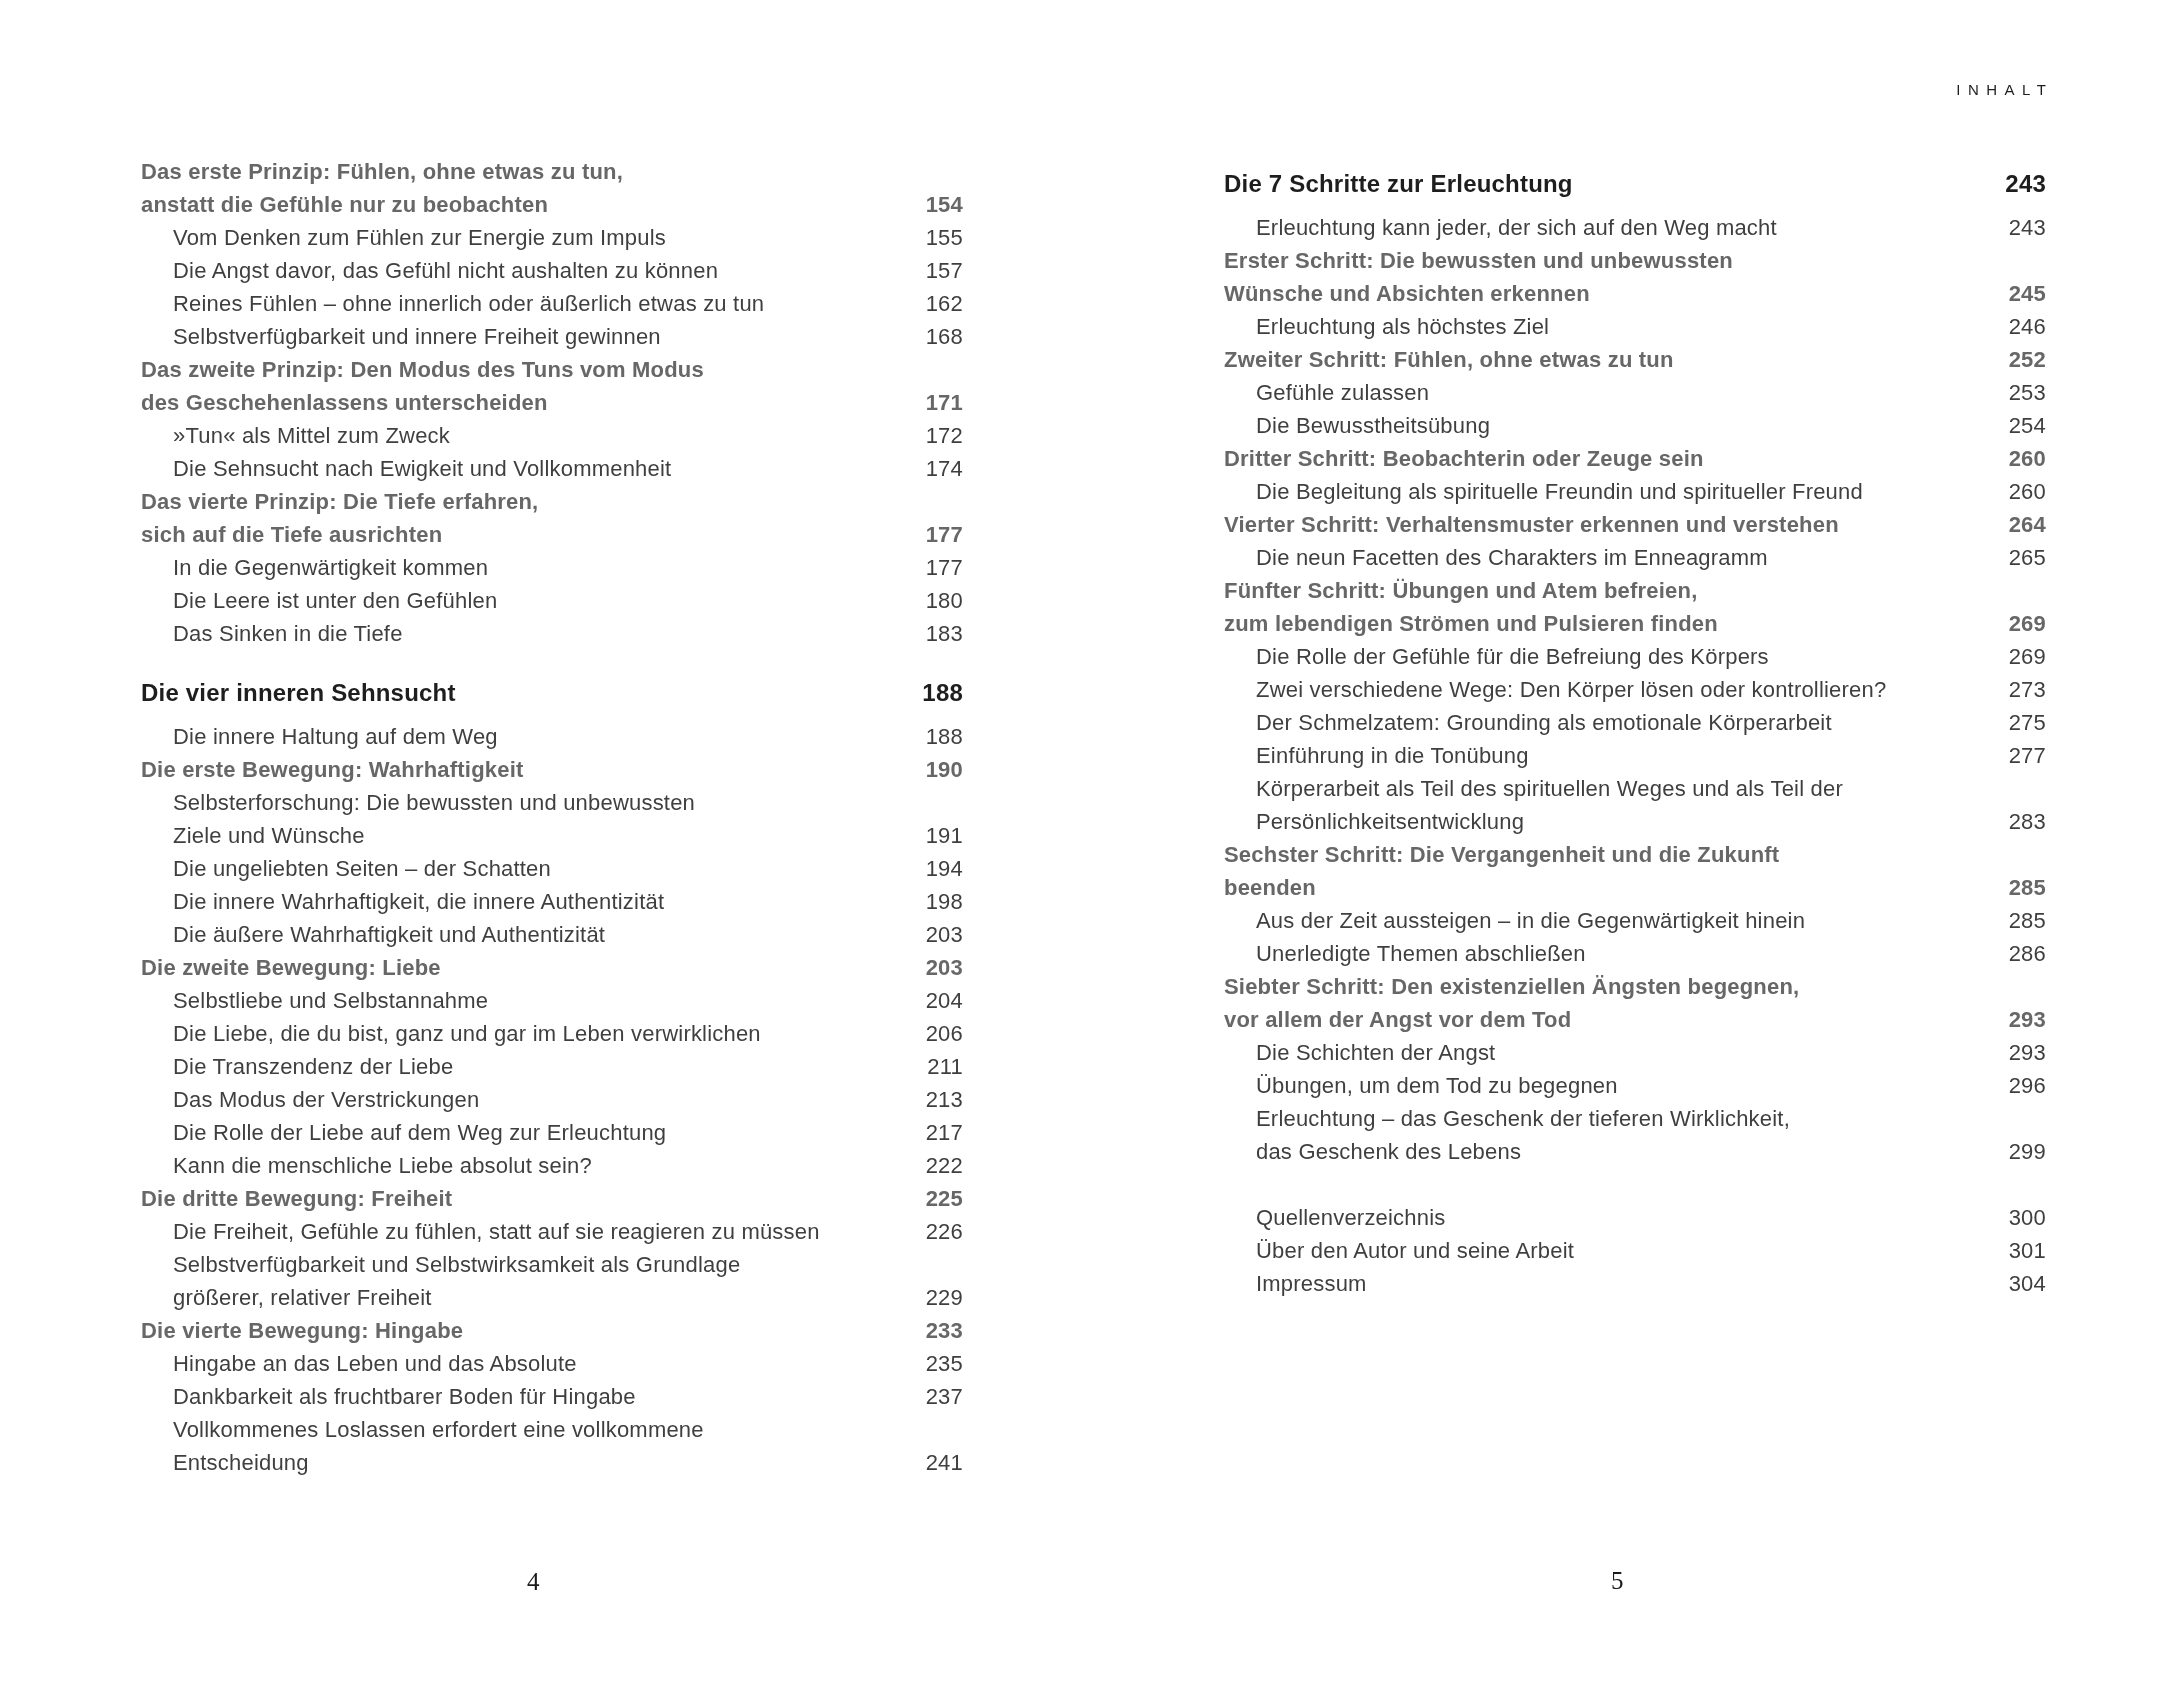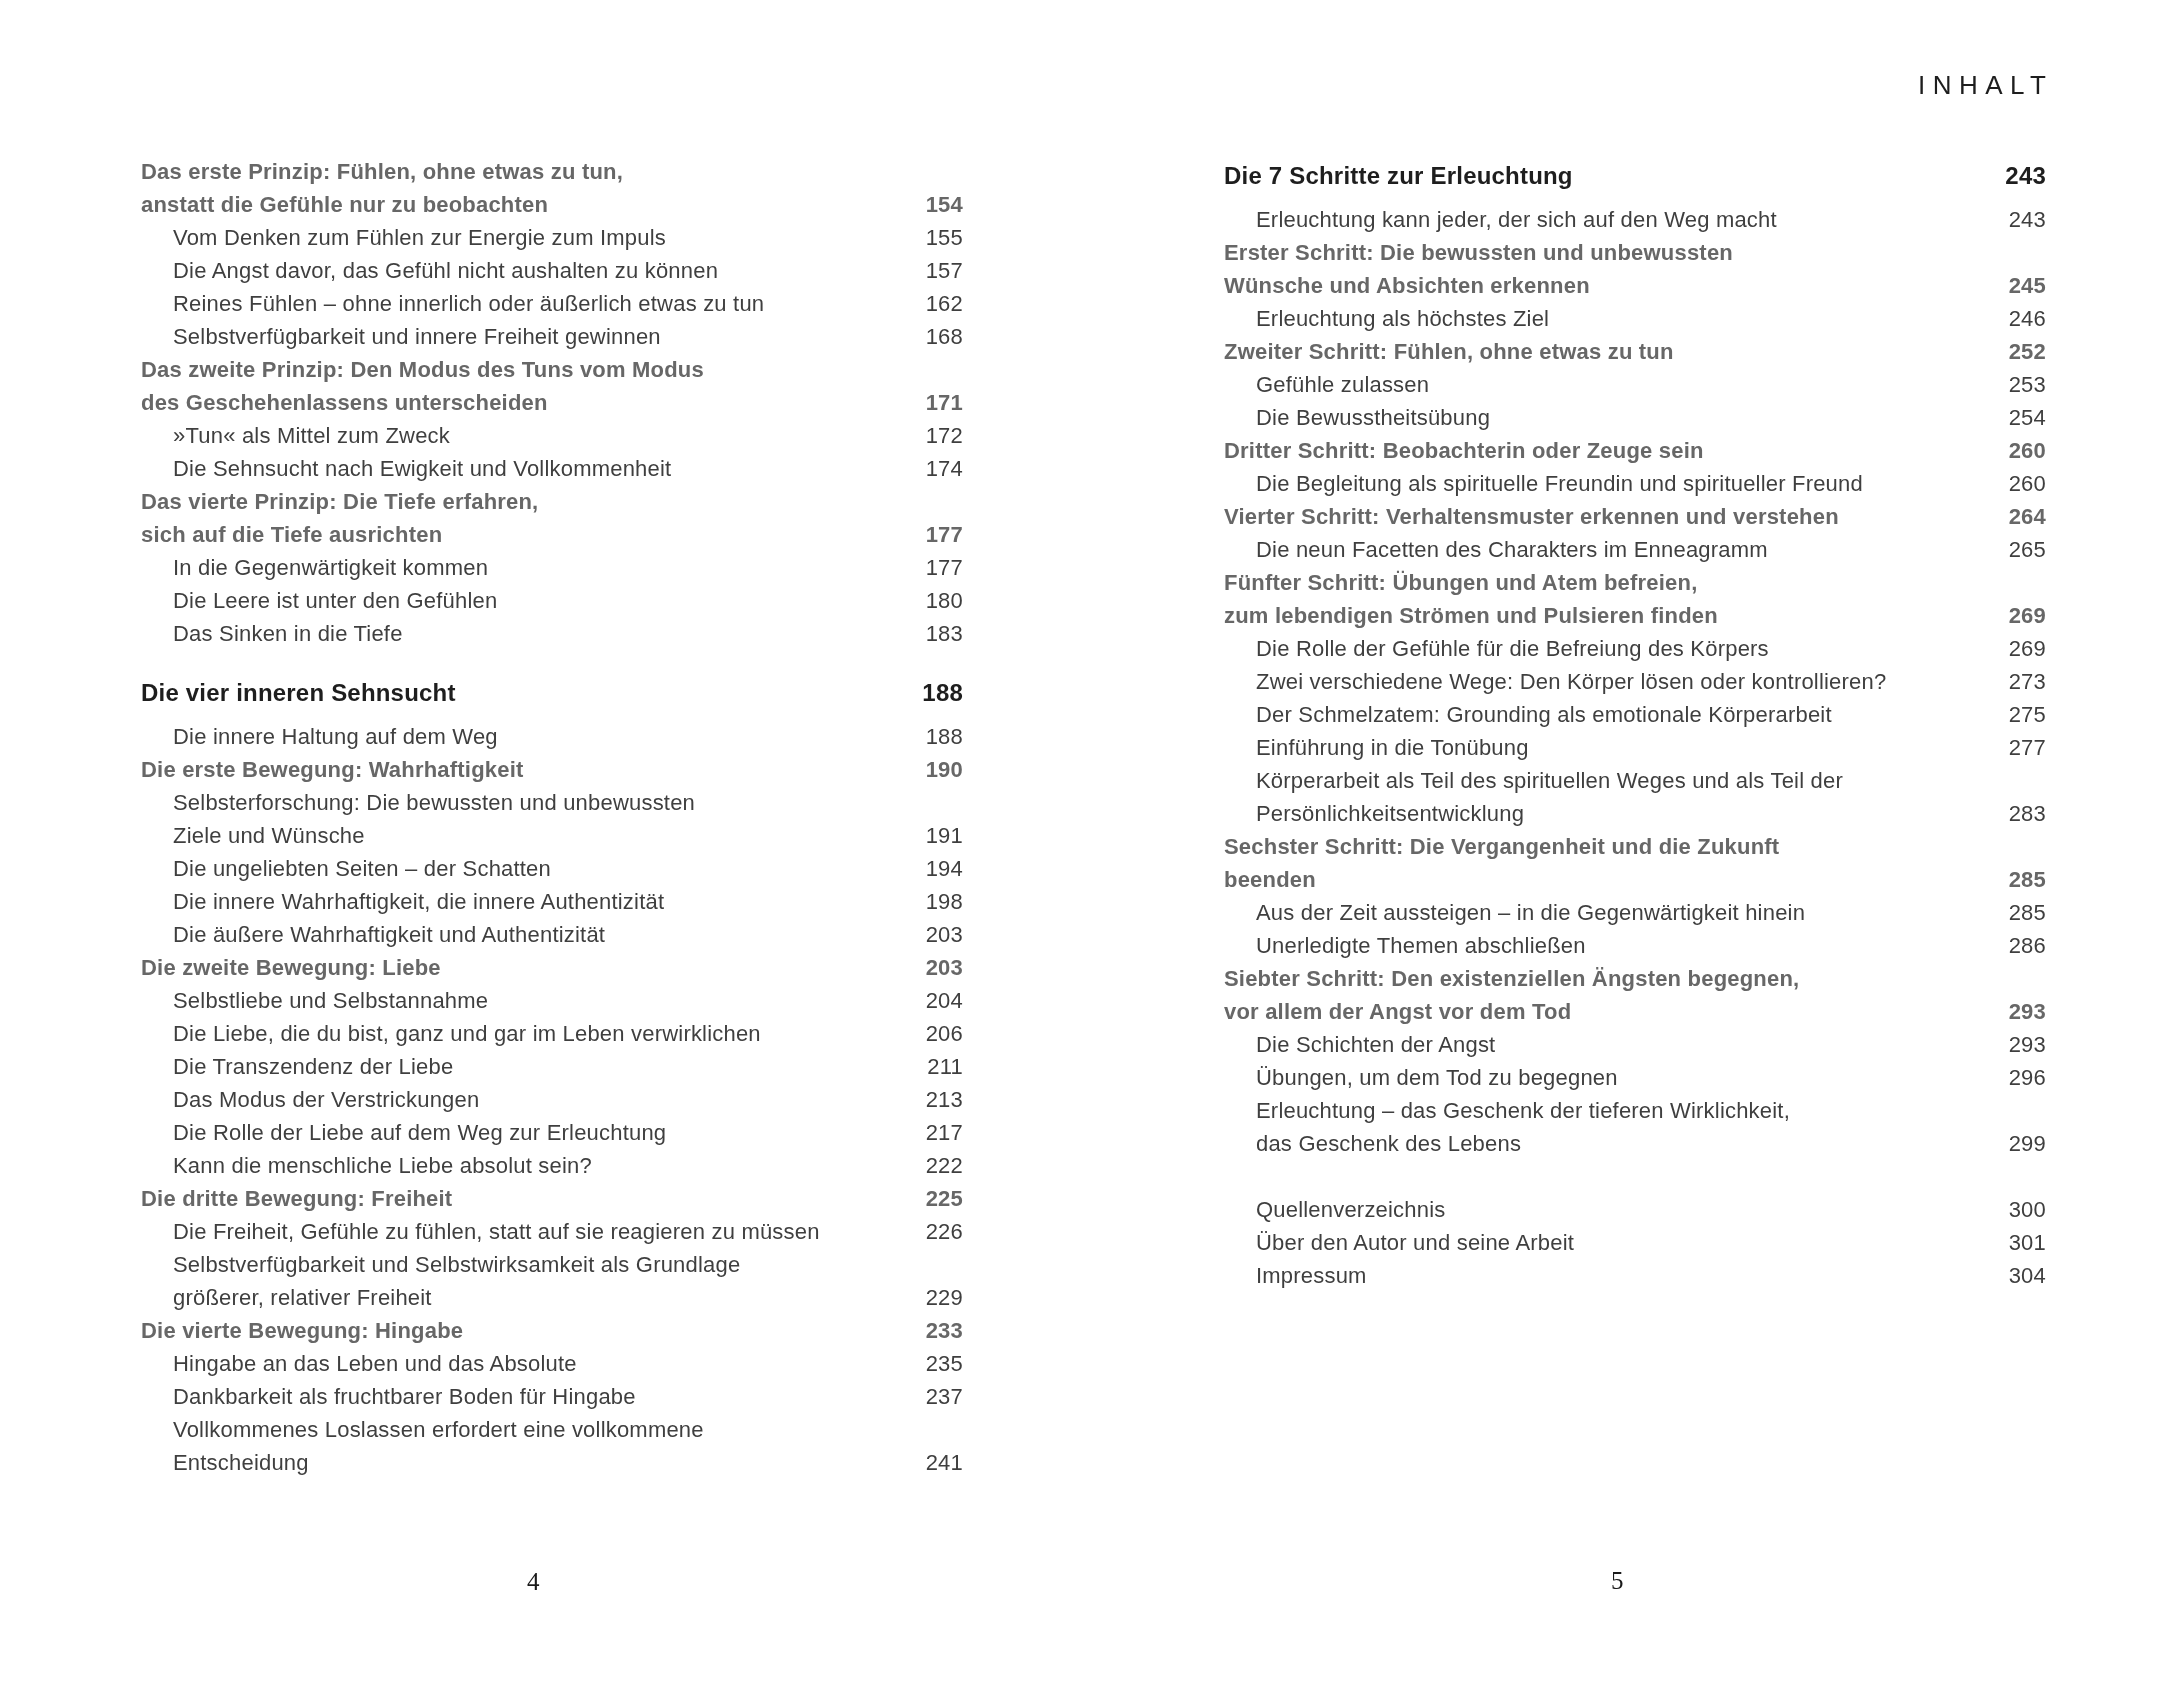--- a/index.html
+++ b/index.html
@@ -5,23 +5,23 @@
   html, body { margin: 0; padding: 0; }
   body {
     width: 2183px; height: 1698px;
     background: #ffffff;
     position: relative;
     font-family: "Liberation Sans", "DejaVu Sans", sans-serif;
     overflow: hidden;
   }
   .inhalt-header {
     position: absolute;
-    top: 70px;
+    top: 81px;
     right: 137px;
-    font-size: 26px;
+    font-size: 15px;
     letter-spacing: 7.5px;
     margin-right: -7.5px;
     color: var(--chapter-color, #1e1e1e);
     font-weight: 400;
     text-align: center;
   }
   .col {
     position: absolute;
     top: 155px;
     width: 822px;
@@ -57,21 +57,21 @@
     justify-content: flex-end;
   }
   .row.chapter {
     color: var(--chapter-color, #1e1e1e);
     font-weight: 700;
     font-size: 24px;
     line-height: 34px;
     margin-top: 26px;
     margin-bottom: 10.3px;
   }
-  .col .row.chapter:first-child { margin-top: 4px; }
+  .col .row.chapter:first-child { margin-top: 12px; }
   .row.gap { margin-top: 33px; }
 
   .folio {
     position: absolute;
     font-family: "Liberation Serif", "DejaVu Serif", serif;
     font-size: 25px;
     color: #1a1a1a;
   }
   .folio-left  { left: 527px;  top: 1568px; }
   .folio-right { left: 1611px; top: 1567px; }

